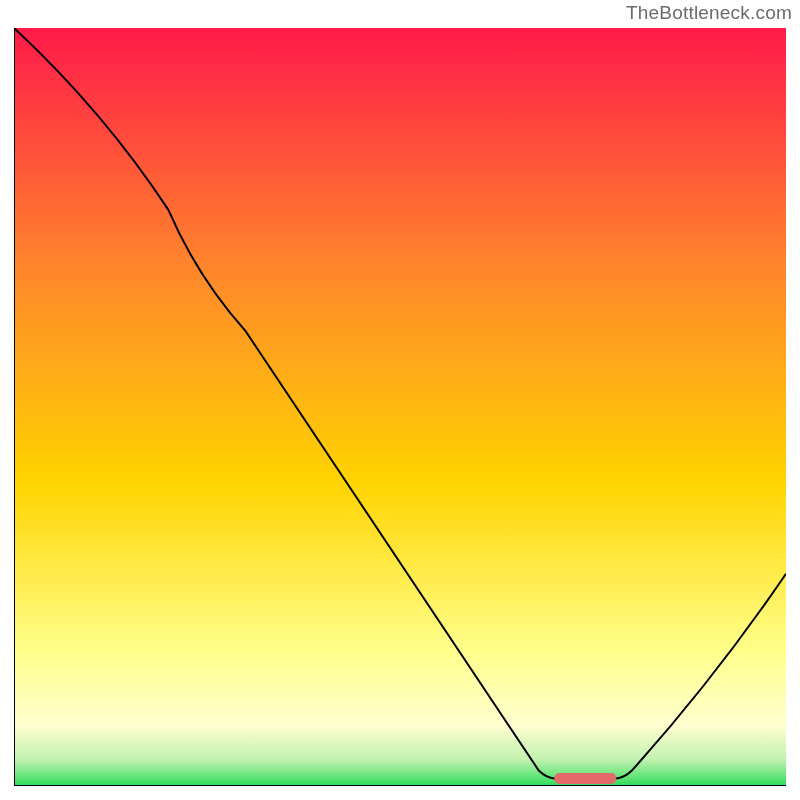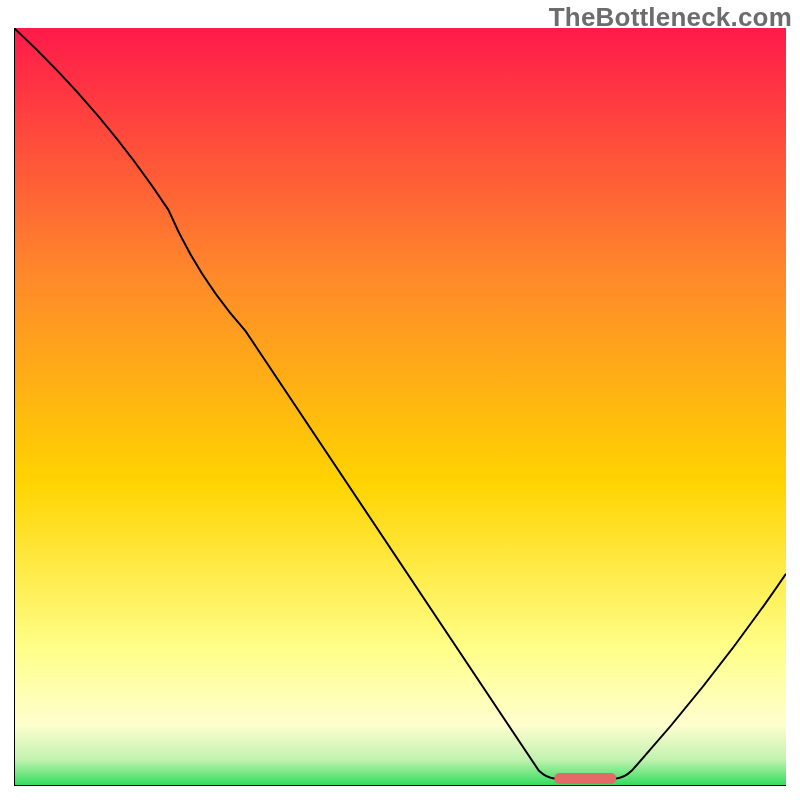--- a/index.html
+++ b/index.html
@@ -13,22 +13,22 @@
   }
   .container {
     position: relative;
     width: 800px;
     height: 800px;
   }
   .attribution {
     position: absolute;
     top: 2px;
     right: 8px;
-    font-size: 26px;
-    font-weight: 700;
+    font-size: 19px;
+    font-weight: 400;
     color: #6c6c6c;
     letter-spacing: 0.2px;
   }
   .plot {
     position: absolute;
     left: 14px;
     top: 28px;
     width: 772px;
     height: 758px;
   }

